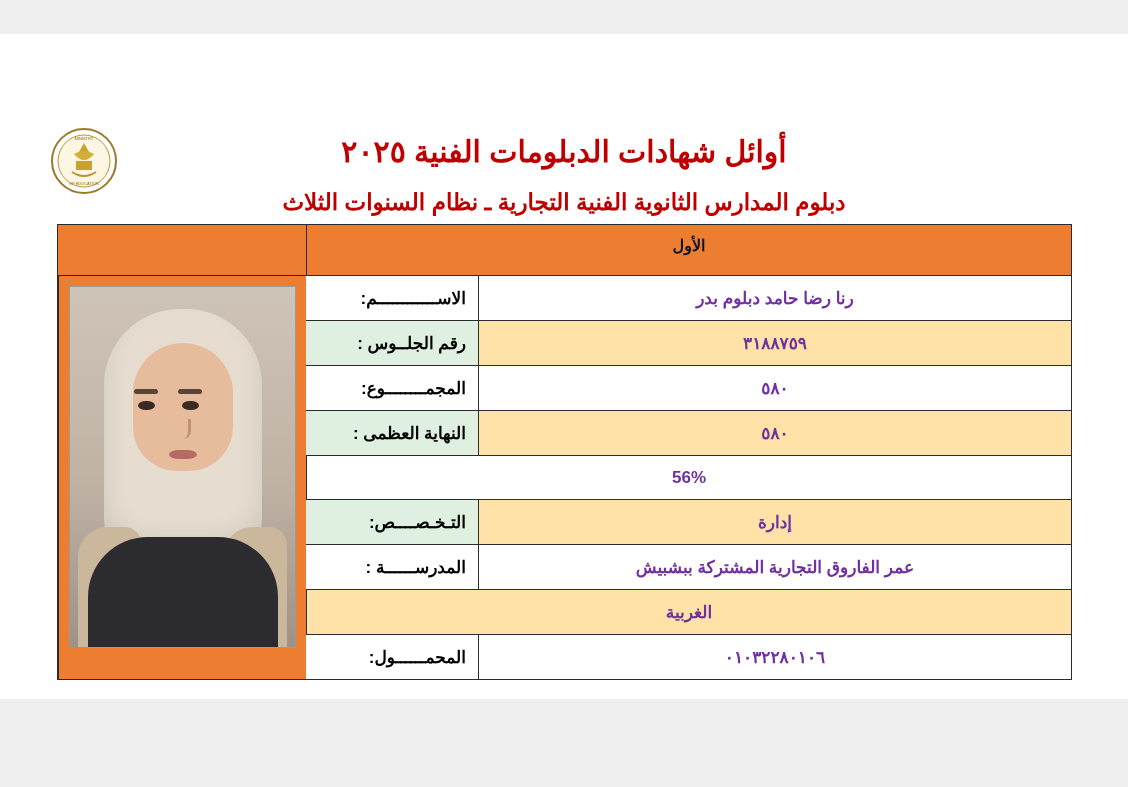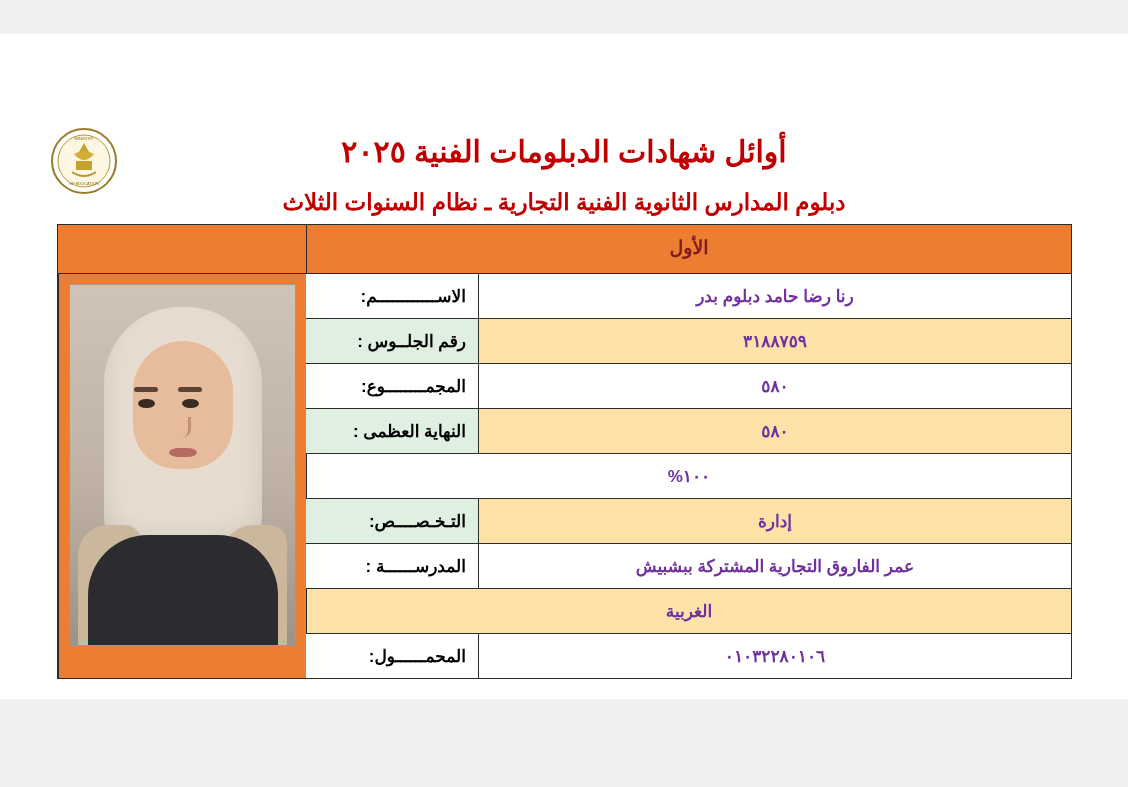--- a/index.html
+++ b/index.html
@@ -82,23 +82,23 @@
   }
   .card-top {
     display: flex;
     width: 100%;
   }
   .rank-cell {
     background: #ed7d31;
     flex: 1;
     text-align: center;
     font-weight: bold;
-    font-size: 19px;
-    color: #7f1d1d;
-    padding: 11px 0 14px 0;
+    font-size: 16px;
+    color: #0f172a;
+    padding: 11px 0 20px 0;
     border-bottom: 1px solid #2b2b2b;
     border-left: 1px solid #2b2b2b;
     box-sizing: border-box;
   }
   .photo-head {
     width: 248px;
     background: #ed7d31;
     border-bottom: 1px solid #2b2b2b;
     box-sizing: border-box;
   }
@@ -295,21 +295,21 @@
             <div class="value">٥٨٠</div>
             <div class="label">المجمــــــــوع:</div>
           </div>
 
           <div class="row alt">
             <div class="value">٥٨٠</div>
             <div class="label">النهاية العظمى :</div>
           </div>
 
           <div class="row plain">
-            <div class="value">١٠٠%</div>
+            <div class="value">56%</div>
           </div>
 
           <div class="row alt">
             <div class="value">إدارة</div>
             <div class="label">التـخـصــــص:</div>
           </div>
 
           <div class="row plain">
             <div class="value">عمر الفاروق التجارية المشتركة ببشبيش</div>
             <div class="label">المدرســــــة :</div>

